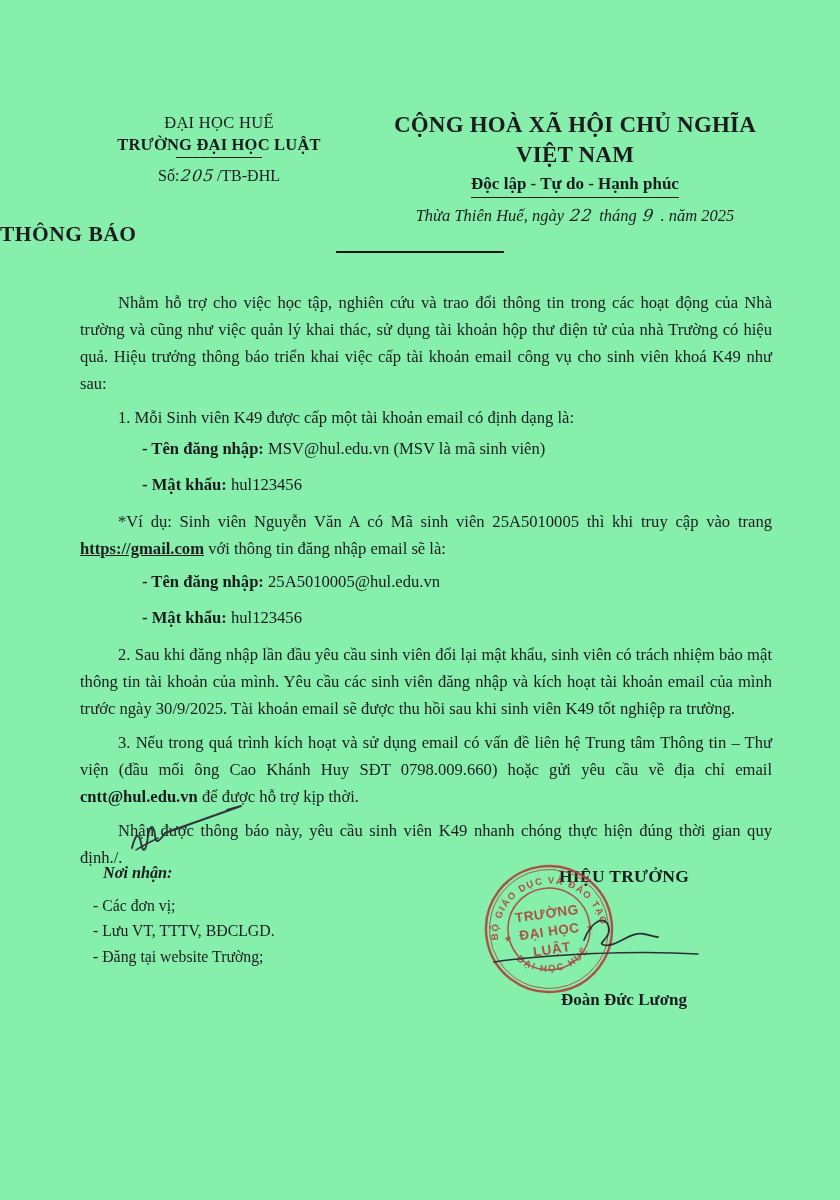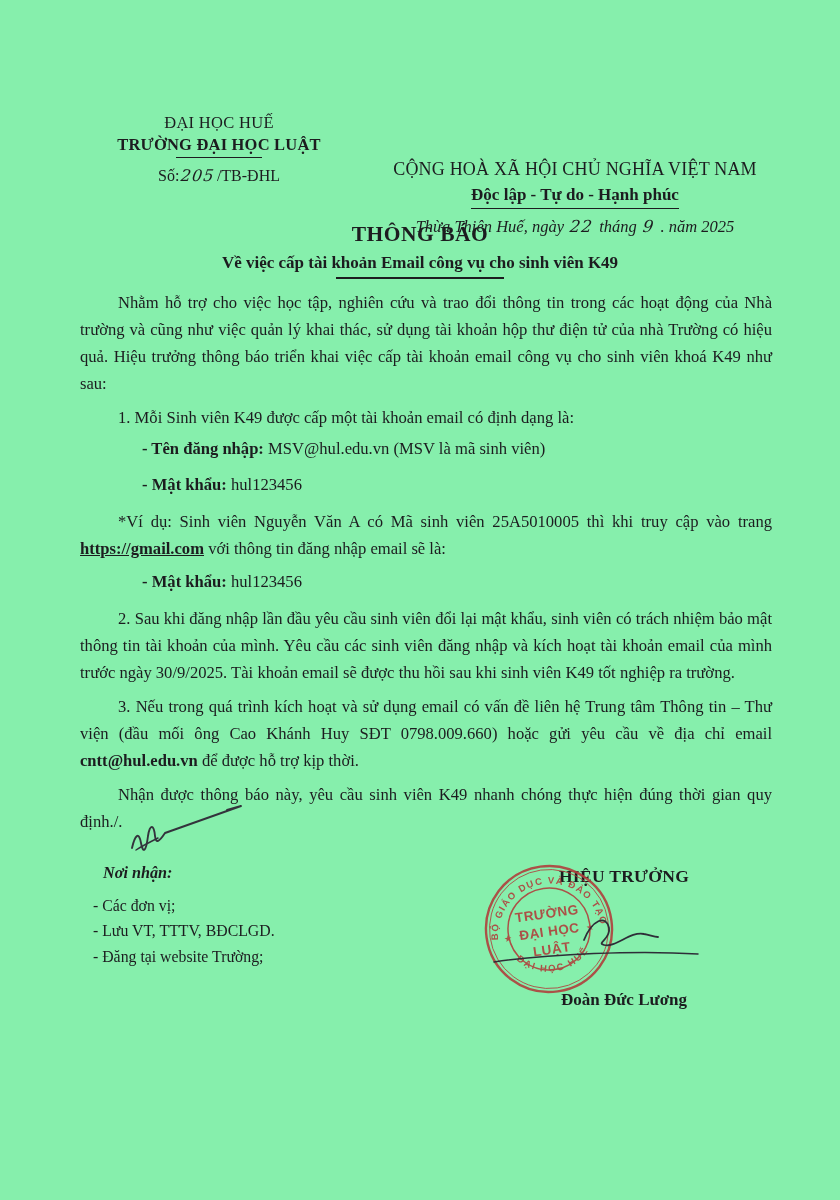--- a/index.html
+++ b/index.html
@@ -18,33 +18,33 @@
     text-align:center; line-height:1.32;
   }
   .hdr-left .org-parent { font-size:16.5px; letter-spacing:.3px; }
   .hdr-left .org-name   { font-size:16.5px; font-weight:bold; letter-spacing:.2px; }
   .hdr-left .org-underline { width:86px; height:0; border-bottom:1.6px solid #1c1c1f; margin:1px auto 7px auto; }
   .hdr-left .doc-no { font-size:16px; }
   .hdr-right {
     position:absolute; top:110px; left:368px; width:414px;
     text-align:center; line-height:1.3;
   }
-  .hdr-right .national { font-size:18px; font-weight:normal; letter-spacing:.2px;margin-top:48px; }
+  .hdr-right .national { font-size:23px; font-weight:bold; letter-spacing:.2px; }
   .hdr-right .motto    { display:inline-block; font-size:17px; font-weight:bold; border-bottom:1.8px solid #1c1c1f; padding-bottom:2px; margin-top:3px; }
   .hdr-right .place-date { font-size:16.5px; font-style:italic; margin-top:7px; }
   .hand {
     display:inline-block;
     font-family:"DejaVu Serif", serif;
     font-style:italic;
     transform:skewX(-7deg);
     letter-spacing:1px;
     padding:0 2px;
   }
   
-  .title-block { position:absolute; top:222px; left:0; width:100%; text-align:center; }
+  .title-block { position:absolute; top:222px; left:0; width:100%; text-align:left; }
   .title-main { font-size:21.5px; font-weight:bold; letter-spacing:.5px; }
   .title-sub  { font-size:17px; font-weight:bold; margin-top:6px; }
   .title-underline { width:168px; height:0; border-bottom:2px solid #1c1c1f; margin:4px auto 0 auto; }
   
   .body-text {
     position:absolute; top:289px; left:80px; width:692px;
     font-size:16.6px; line-height:27px; text-align:justify;
   }
   .body-text p { margin:0 0 7px 0; text-indent:38px; }
   .body-text p.tight { margin-bottom:5px; }
@@ -80,30 +80,30 @@
       <span>Thừa Thiên Huế, ngày</span>
       <span class="hand">22</span>
       <span>tháng</span>
       <span class="hand">9</span>
       <span>. năm 2025</span>
     </div>
   </div>
 
   <div class="title-block">
     <div class="title-main">THÔNG BÁO</div>
-    <div class="title-sub">Về việc cấp tài khoản Email công vụ cho sinh viên K49</div>
     <div class="title-underline"></div>
   </div>
 
   <div class="body-text">
     <p>Nhằm hỗ trợ cho việc học tập, nghiên cứu và trao đổi thông tin trong các hoạt động của Nhà trường và cũng như việc quản lý khai thác, sử dụng tài khoản hộp thư điện tử của nhà Trường có hiệu quả. Hiệu trưởng thông báo triển khai việc cấp tài khoản email công vụ cho sinh viên khoá K49 như sau:</p>
     <p class="tight">1. Mỗi Sinh viên K49 được cấp một tài khoản email có định dạng là:</p>
     <div class="cred"><span class="b">- Tên đăng nhập:</span><span> MSV@hul.edu.vn  (MSV là mã sinh viên)</span></div>
     <div class="cred"><span class="b">- Mật khẩu:</span><span> hul123456</span></div>
     <p><span>*Ví dụ: Sinh viên Nguyễn Văn A có Mã sinh viên 25A5010005 thì khi truy cập vào trang </span><span class="link-bold">https://gmail.com</span><span> với thông tin đăng nhập email sẽ là:</span></p>
+    <div class="cred"><span class="b">- Tên đăng nhập:</span><span> 25A5010005@hul.edu.vn</span></div>
     <div class="cred"><span class="b">- Mật khẩu:</span><span> hul123456</span></div>
     <p>2. Sau khi đăng nhập lần đầu yêu cầu sinh viên đổi lại mật khẩu, sinh viên có trách nhiệm bảo mật thông tin tài khoản của mình. Yêu cầu các sinh viên đăng nhập và kích hoạt tài khoản email của mình trước ngày 30/9/2025. Tài khoản email sẽ được thu hồi sau khi sinh viên K49 tốt nghiệp ra trường.</p>
     <p><span>3. Nếu trong quá trình kích hoạt và sử dụng email có vấn đề liên hệ Trung tâm Thông tin – Thư viện (đầu mối ông Cao Khánh Huy SĐT 0798.009.660) hoặc gửi yêu cầu về địa chỉ email </span><span class="b">cntt@hul.edu.vn</span><span> để được hỗ trợ kịp thời.</span></p>
     <p>Nhận được thông báo này, yêu cầu sinh viên K49 nhanh chóng thực hiện đúng thời gian quy định./.</p>
   </div>
 
   <svg class="paraph-svg" viewBox="0 0 138 58">
     <path d="M16,52 c3,-13 7,-17 9,-5 c2,11 5,9 7,-7 c2,-13 6,-11 7,0 c1,8 4,6 10,-3 L125,10 l-14,4" fill="none" stroke="#33333c" stroke-width="1.9" stroke-linecap="round" stroke-linejoin="round"></path>
     <path d="M20,54 c6,-4 14,-8 22,-12" fill="none" stroke="#33333c" stroke-width="1.4" stroke-linecap="round"></path>
   </svg>

